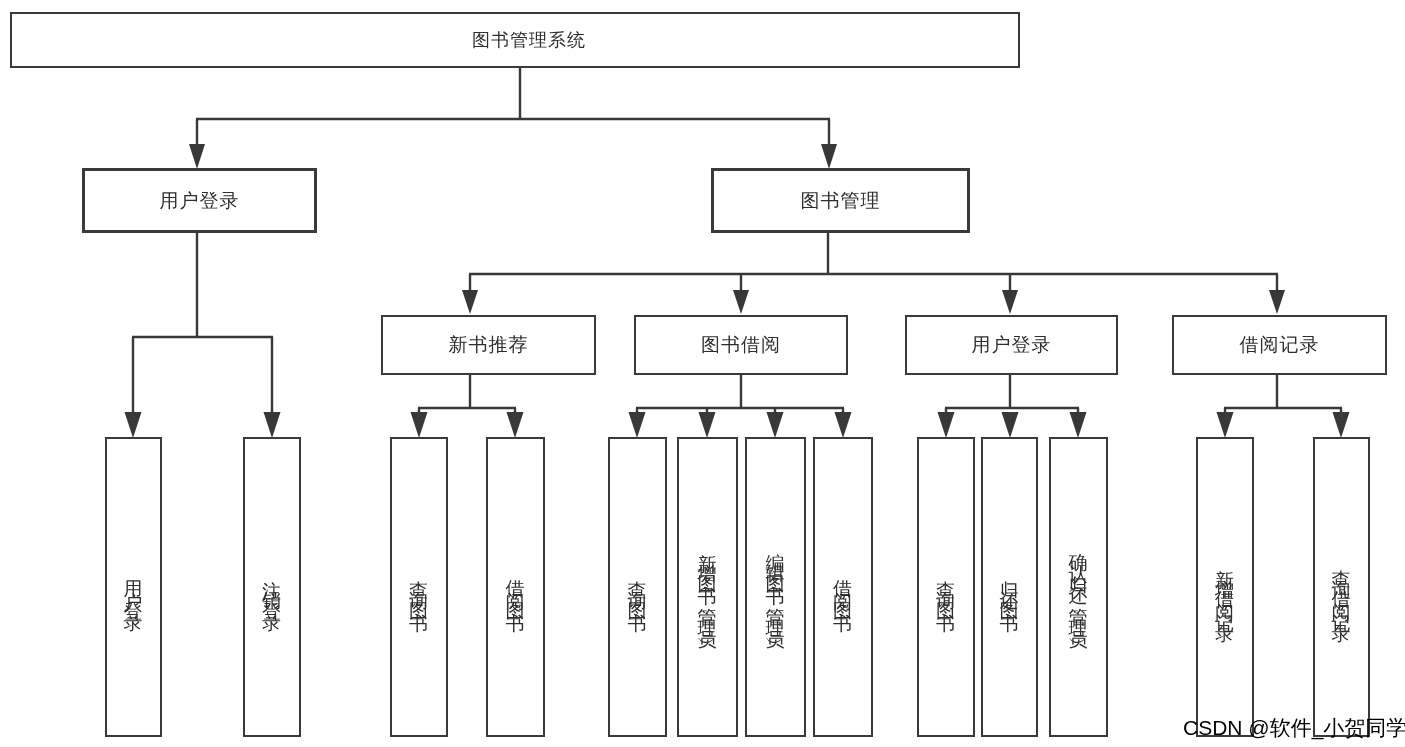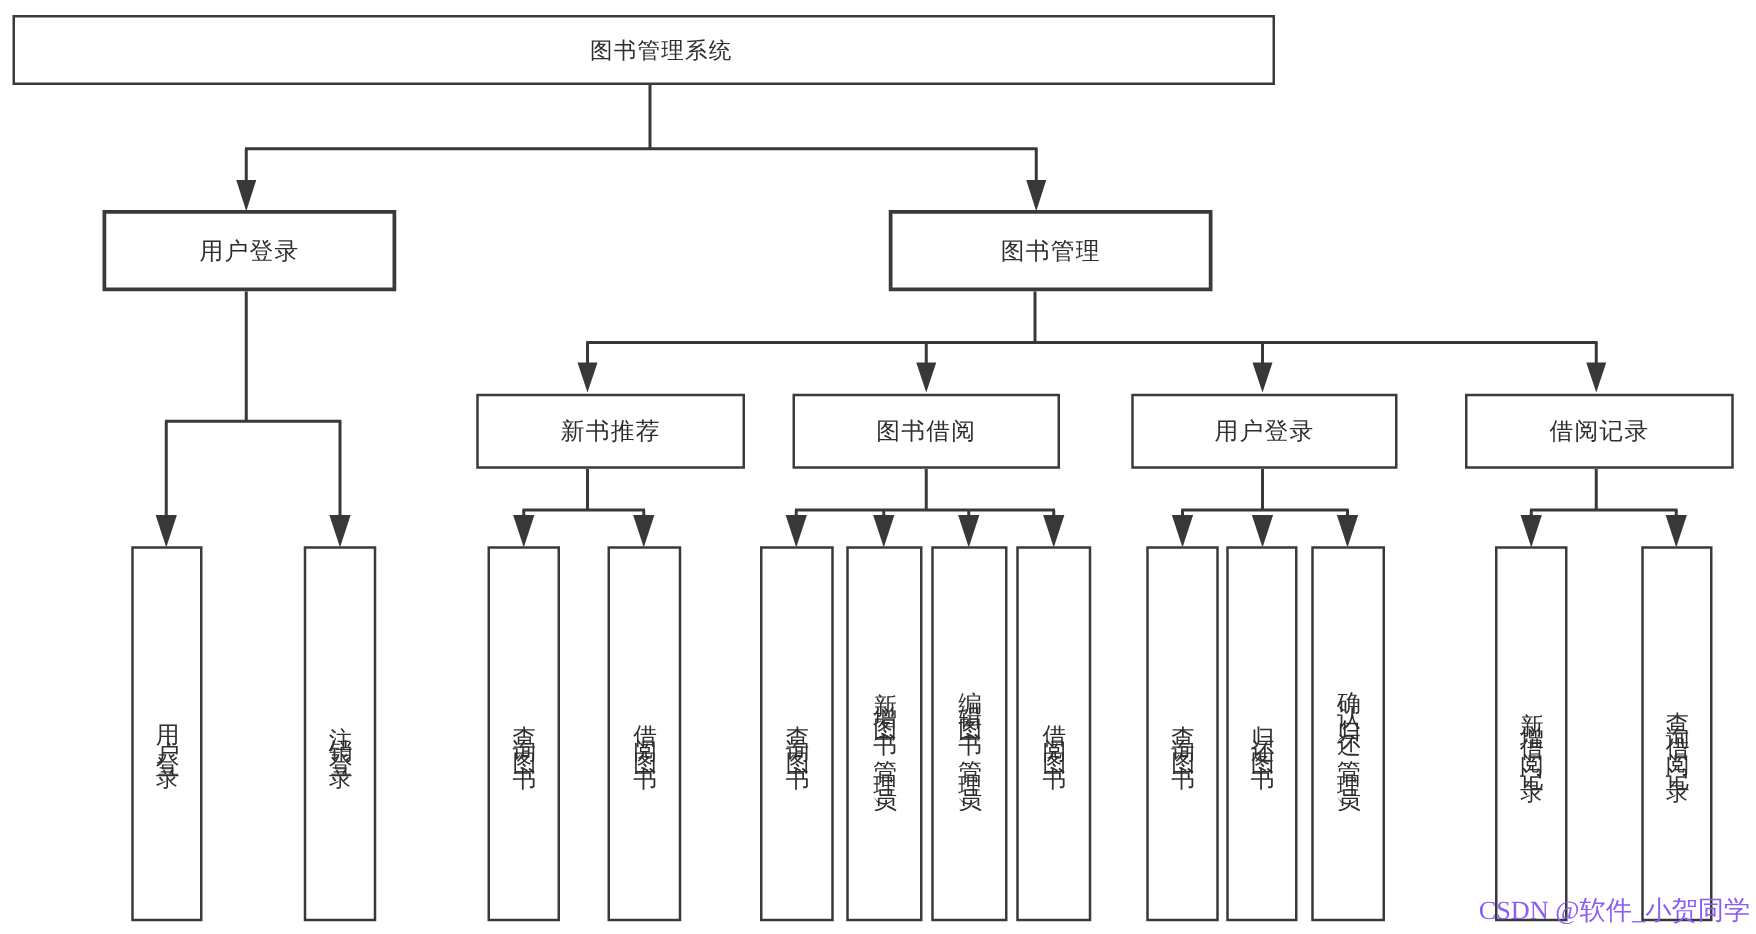--- a/index.html
+++ b/index.html
@@ -53,25 +53,24 @@
   #leaf-9{left:917px;}
   #leaf-10{left:981px;width:57px;}
   #leaf-11{left:1049px;width:59px;}
   #leaf-12{left:1196px;}
   #leaf-13{left:1313px;width:57px;}
 
   #watermark{
     position:absolute;
     left:1183px;top:714px;width:222px;
     font-size:21px;
-    color:#8b5cf6;
+    color:#000000;
     z-index:3;
     text-align:left;
     white-space:nowrap;
-    font-family:Liberation Serif, serif;
   }
 </style>
 </head>
 <body>
 
 <div id="canvas">
 
   <svg id="connectors" width="1405" height="747" viewBox="0 0 1405 747">
     <g stroke="#383838" stroke-width="2.4" fill="none">
 

